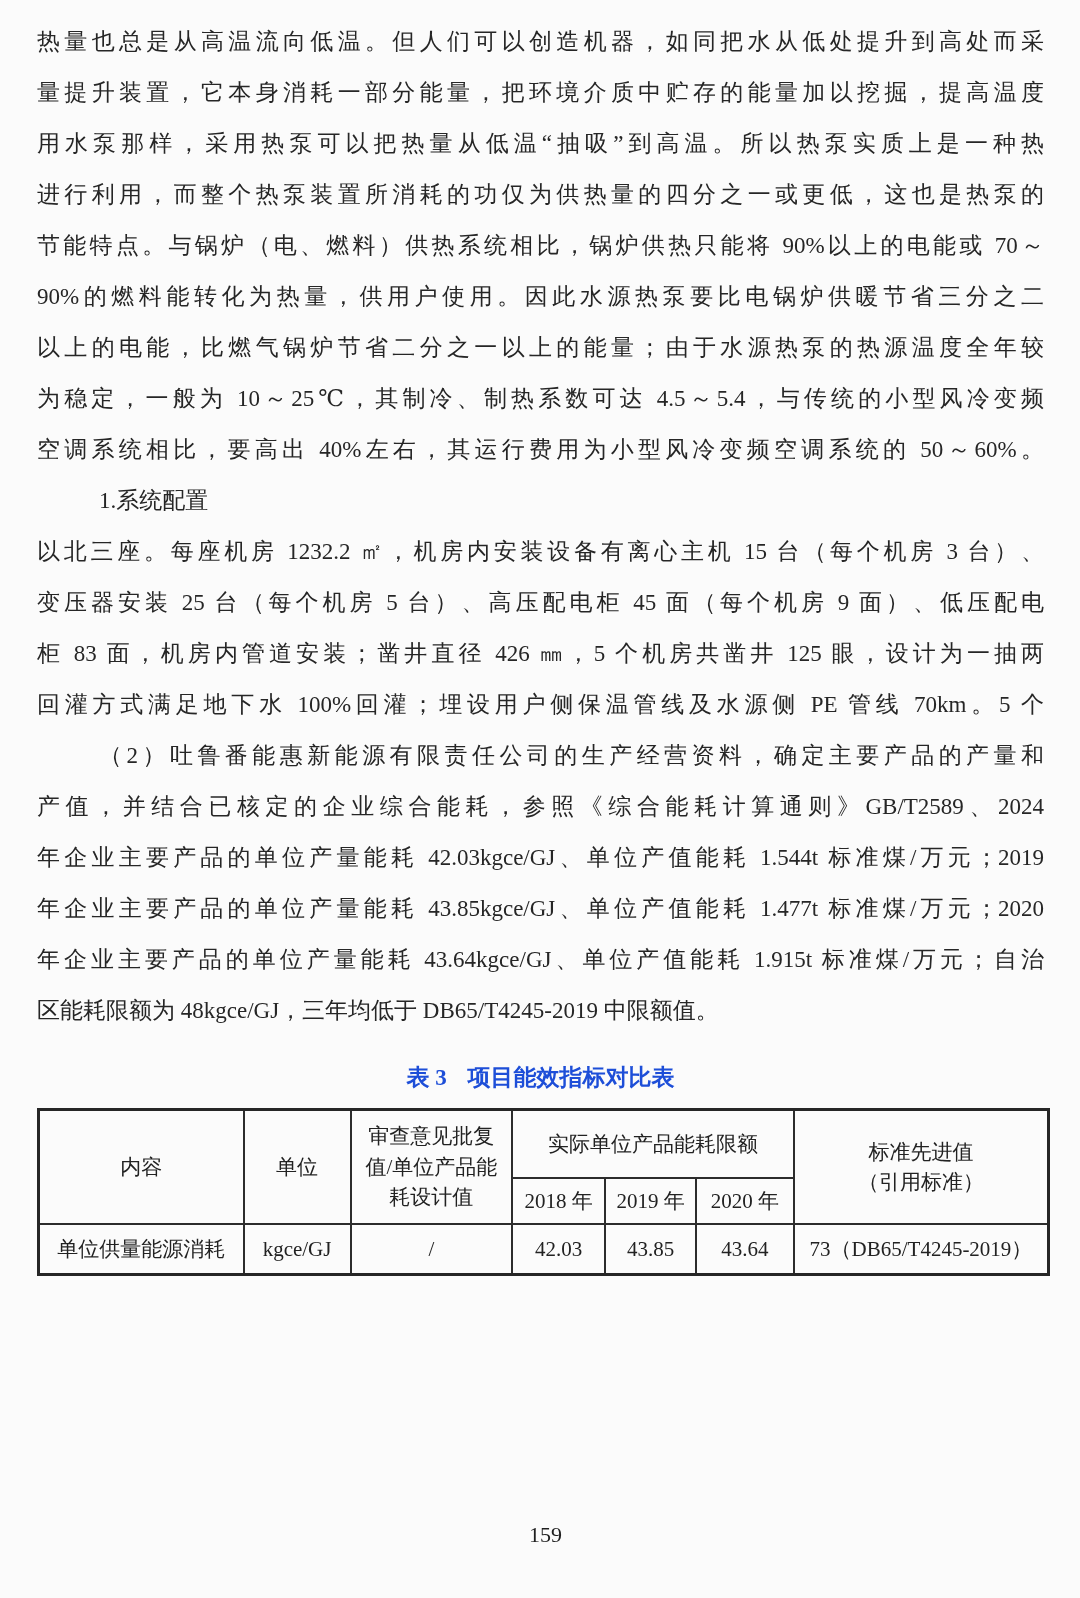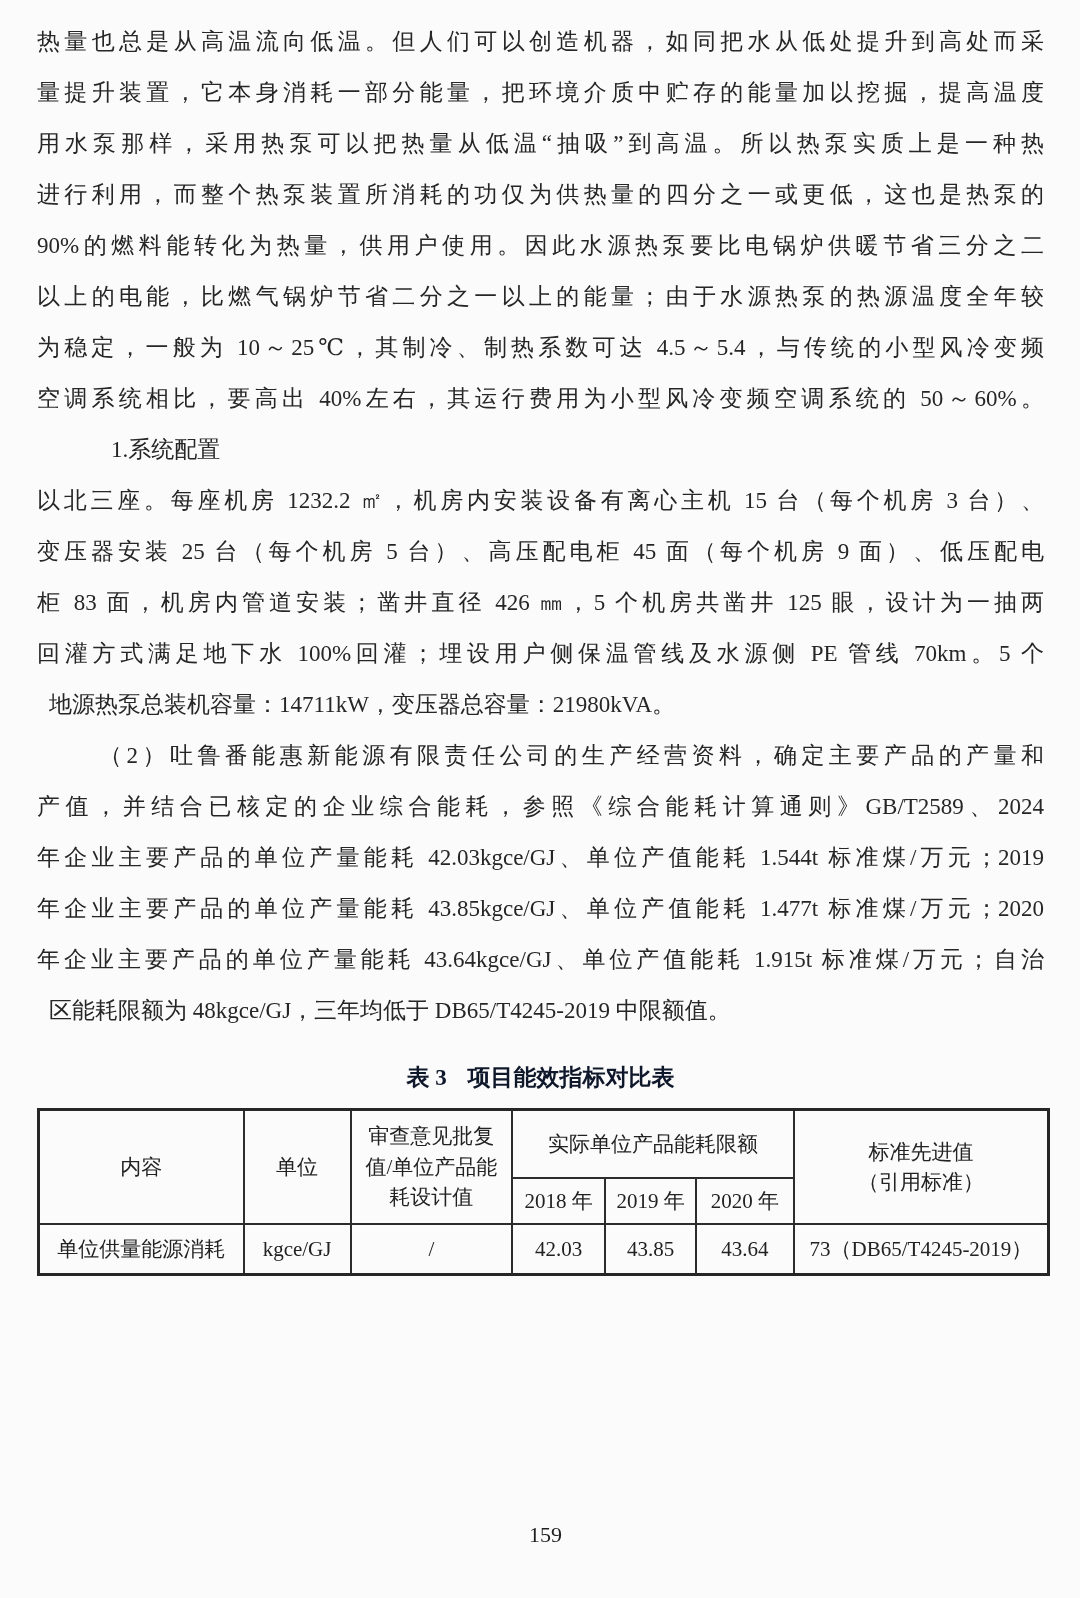--- a/index.html
+++ b/index.html
@@ -19,29 +19,29 @@
   }
   .text-block { width: 1007px; }
   .line {
     font-size: 23px;
     line-height: 51px;
     height: 51px;
     text-align: justify;
     text-align-last: justify;
     overflow: hidden;
   }
-  .line.end { text-align: right; text-align-last: left; margin-left: 12px; }
+  .line.end { text-align: right; text-align-last: left; }
   .line.ind { text-indent: 2.7em; }
   .tbl-title {
     margin-top: 22px;
     height: 40px; line-height: 40px;
     text-align: center;
     font-weight: bold;
     font-size: 23px;
-    color: #0f172a;
+    color: #1d4ed8;
   }
   .tbl-title .tlabel { margin-right: 0.9em; }
   table.energy {
     width: 1013px;
     margin-top: 10px;
     border-collapse: collapse;
     table-layout: fixed;
     border: 3px solid #262626;
   }
   table.energy th, table.energy td {
@@ -72,30 +72,30 @@
 </head>
 <body>
 
 <div class="page">
 
   <div class="text-block">
     <div class="line">热量也总是从高温流向低温。但人们可以创造机器，如同把水从低处提升到高处而采</div>
     <div class="line">量提升装置，它本身消耗一部分能量，把环境介质中贮存的能量加以挖掘，提高温度</div>
     <div class="line">用水泵那样，采用热泵可以把热量从低温“抽吸”到高温。所以热泵实质上是一种热</div>
     <div class="line">进行利用，而整个热泵装置所消耗的功仅为供热量的四分之一或更低，这也是热泵的</div>
+    <div class="line">节能特点。与锅炉（电、燃料）供热系统相比，锅炉供热只能将 90%以上的电能或 70～</div>
     <div class="line">90%的燃料能转化为热量，供用户使用。因此水源热泵要比电锅炉供暖节省三分之二</div>
     <div class="line">以上的电能，比燃气锅炉节省二分之一以上的能量；由于水源热泵的热源温度全年较</div>
     <div class="line">为稳定，一般为 10～25℃，其制冷、制热系数可达 4.5～5.4，与传统的小型风冷变频</div>
     <div class="line">空调系统相比，要高出 40%左右，其运行费用为小型风冷变频空调系统的 50～60%。</div>
     <div class="line ind end">1.系统配置</div>
     <div class="line">以北三座。每座机房 1232.2 ㎡，机房内安装设备有离心主机 15 台（每个机房 3 台）、</div>
     <div class="line">变压器安装 25 台（每个机房 5 台）、高压配电柜 45 面（每个机房 9 面）、低压配电</div>
     <div class="line">柜 83 面，机房内管道安装；凿井直径 426 ㎜，5 个机房共凿井 125 眼，设计为一抽两</div>
     <div class="line">回灌方式满足地下水 100%回灌；埋设用户侧保温管线及水源侧 PE 管线 70km。5 个</div>
-    <div class="line end">地源热泵总装机容量：14711kW，变压器总容量：21980kVA。</div>
     <div class="line ind">（2）吐鲁番能惠新能源有限责任公司的生产经营资料，确定主要产品的产量和</div>
     <div class="line">产值，并结合已核定的企业综合能耗，参照《综合能耗计算通则》GB/T2589、2024</div>
     <div class="line">年企业主要产品的单位产量能耗 42.03kgce/GJ、单位产值能耗 1.544t 标准煤/万元；2019</div>
     <div class="line">年企业主要产品的单位产量能耗 43.85kgce/GJ、单位产值能耗 1.477t 标准煤/万元；2020</div>
     <div class="line">年企业主要产品的单位产量能耗 43.64kgce/GJ、单位产值能耗 1.915t 标准煤/万元；自治</div>
     <div class="line end">区能耗限额为 48kgce/GJ，三年均低于 DB65/T4245-2019 中限额值。</div>
   </div>
 
   <div class="tbl-title">
     <span class="tlabel">表 3</span><span class="ttext">项目能效指标对比表</span>

